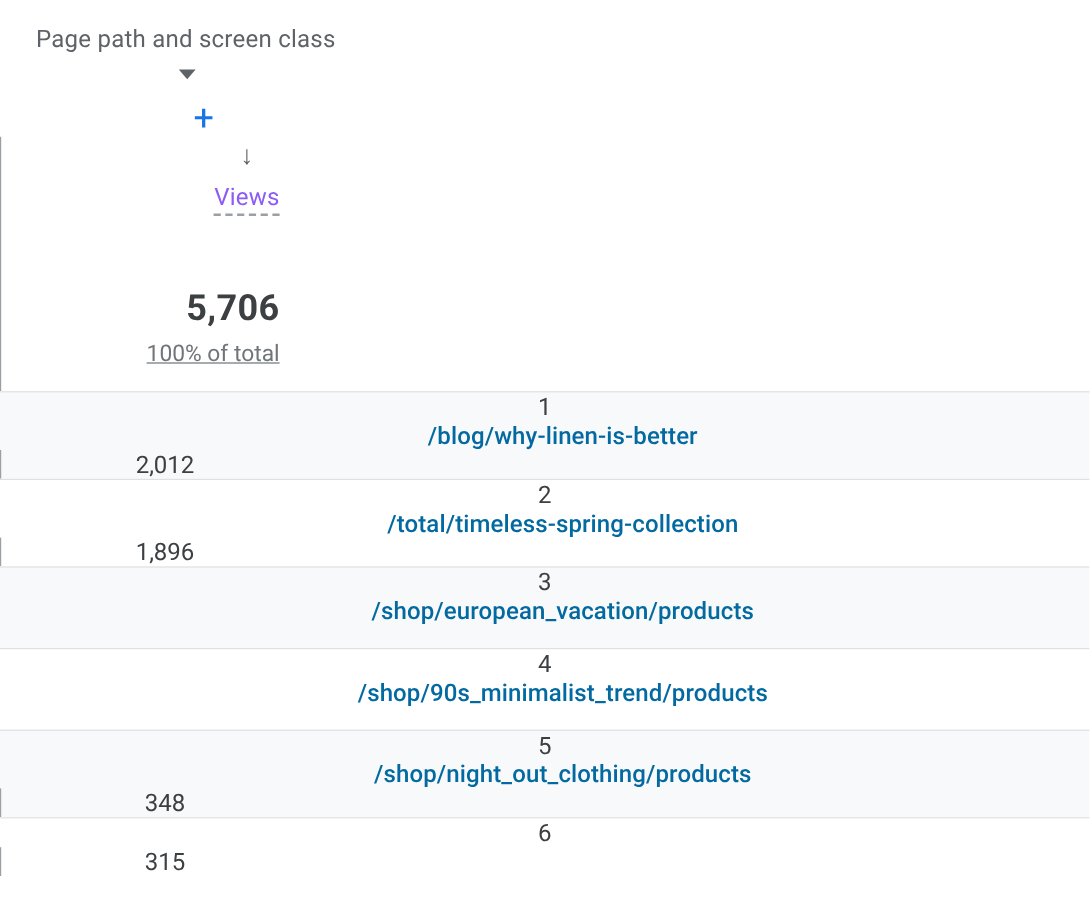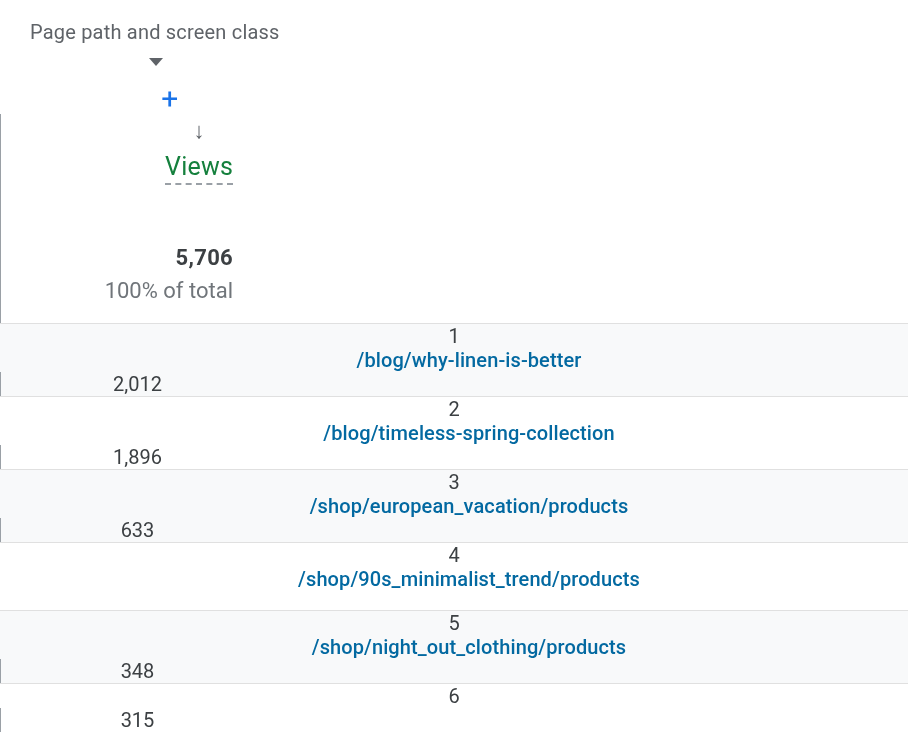--- a/index.html
+++ b/index.html
@@ -78,22 +78,22 @@
       gap: 10px;
       padding-top: 6px;
       cursor: pointer;
     }
     .sort-arrow {
       color: #5f6368;
       font-size: 22px;
       line-height: 1;
     }
     .views-label {
-      color: #15803d;
-      font-size: 25px;
+      color: #8b5cf6;
+      font-size: 20px;
       border-bottom: 2px dashed #9aa0a6;
       padding-bottom: 2px;
       letter-spacing: 0.2px;
     }
     .totals-row {
       display: flex;
       min-height: 120px;
     }
     .totals-left {
       flex: 1;
@@ -104,28 +104,29 @@
       display: flex;
       flex-direction: column;
       align-items: flex-end;
       justify-content: flex-end;
       padding-right: 42px;
       padding-bottom: 20px;
       padding-top: 60px;
       gap: 8px;
     }
     .total-value {
-      font-size: 22px;
+      font-size: 30px;
       font-weight: 700;
       color: #3c4043;
       letter-spacing: 0.3px;
     }
     .total-pct {
-      font-size: 22px;
+      font-size: 19px;
       color: #70757a;
+      text-decoration: underline;
     }
     .data-row {
       display: flex;
       align-items: center;
       border-top: 1px solid #e0e0e0;
       min-height: 68px;
       font-weight: 500;
     }
     .data-row:nth-child(odd) {
       background: #f8f9fa;
@@ -199,27 +200,26 @@
   </div>
 
   <div class="rows-container">
       <div class="data-row">
         <div class="row-index">1</div>
         <div class="row-path">/blog/why-linen-is-better</div>
         <div class="row-views">2,012</div>
       </div>
       <div class="data-row">
         <div class="row-index">2</div>
-        <div class="row-path">/blog/timeless-spring-collection</div>
+        <div class="row-path">/total/timeless-spring-collection</div>
         <div class="row-views">1,896</div>
       </div>
       <div class="data-row">
         <div class="row-index">3</div>
         <div class="row-path">/shop/european_vacation/products</div>
-        <div class="row-views">633</div>
       </div>
       <div class="data-row">
         <div class="row-index">4</div>
         <div class="row-path">/shop/90s_minimalist_trend/products</div>
       </div>
       <div class="data-row">
         <div class="row-index">5</div>
         <div class="row-path">/shop/night_out_clothing/products</div>
         <div class="row-views">348</div>
       </div>

